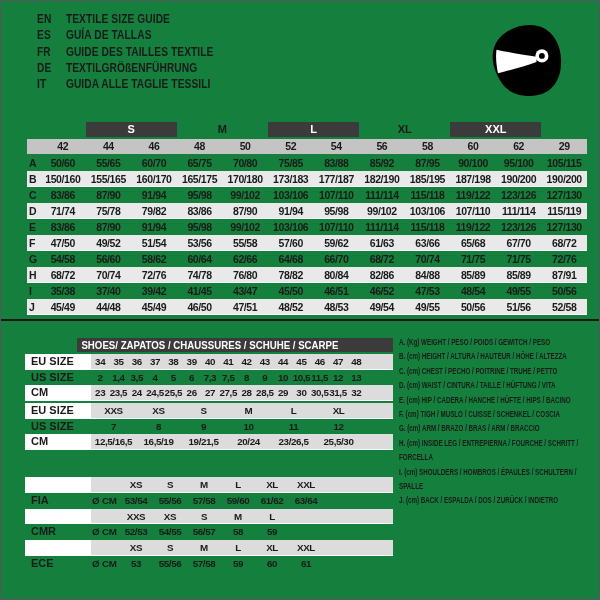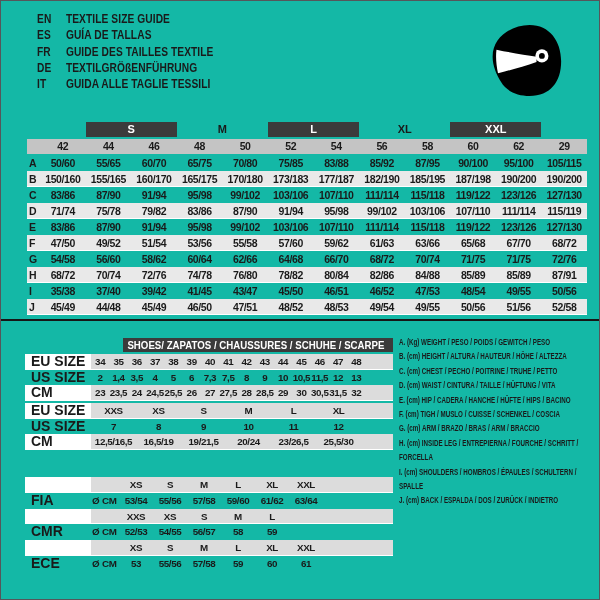--- a/index.html
+++ b/index.html
@@ -1,18 +1,18 @@
 <!DOCTYPE html>
 <html><head>
 <meta charset="utf-8">
 <style>
   html,body{margin:0;padding:0;background:#fff;}
   .page{
     position:relative;width:600px;height:600px;box-sizing:border-box;
-    background:#14b8a6;border:1px solid #55565a;overflow:hidden;
+    background:#15803d;border:1px solid #55565a;overflow:hidden;
     font-family:"Liberation Sans",sans-serif;font-weight:700;color:#1a1a1a;
     -webkit-font-smoothing:antialiased;
   }
   
   .lang-block{position:absolute;left:36px;top:10px;}
   .lang-inner{transform:scaleX(.85);transform-origin:0 0;width:320px;}
   .lang-row{display:grid;grid-template-columns:34px auto;line-height:16.3px;font-size:12px;letter-spacing:.1px;white-space:nowrap;}
   
   .helmet-icon{position:absolute;left:487px;top:15px;width:77px;height:89px;}
   
@@ -25,27 +25,27 @@
   .num-row .cell{line-height:15px;}
   .mrow{height:16px;}
   .mrow.shade{background:#e9e9e9;box-shadow:inset 0 -1px 0 #fff;}
   .cell{font-size:10.5px;text-align:center;line-height:16px;letter-spacing:-.4px;white-space:nowrap;}
   .letter{font-size:10.5px;line-height:16px;padding-left:2px;}
   
   .divider{position:absolute;left:0;top:318px;width:600px;height:2px;background:#161616;}
   
   .sub{position:absolute;left:24px;width:368px;}
   #shoes{top:337px;} #gloves{top:402px;} #helmet{top:476px;}
-  .bar{margin-left:98px;background:#3b3b3b;height:14px;display:flex;margin-bottom:2px;}
+  .bar{margin-left:52px;background:#3b3b3b;height:14px;display:flex;margin-bottom:2px;}
   .bar-text{color:#fff;font-size:11px;line-height:14px;padding-left:5px;white-space:nowrap;transform:scaleX(.88);transform-origin:0 0;}
   .srow{display:grid;grid-template-columns:66px repeat(15,18.3px) 1fr;height:15.6px;}
   .grow{display:grid;grid-template-columns:66px repeat(6,45px) 1fr;height:15.6px;}
   .hrow{display:grid;grid-template-columns:66px 28px repeat(6,34px) 1fr;height:15.8px;}
   .shade2{background:linear-gradient(to right,#fff 66px,#dcdcdc 66px);box-shadow:inset 0 -1px 0 #fff;}
-  .rlabel{font-size:14px;line-height:15.6px;padding-left:6px;letter-spacing:0;white-space:nowrap;}
+  .rlabel{font-size:11px;line-height:15.6px;padding-left:6px;letter-spacing:0;white-space:nowrap;}
   .sub .cell{font-size:9.8px;line-height:15.6px;letter-spacing:-.4px;}
   .sub .dia{text-align:left;padding-left:1px;letter-spacing:-.2px;}
   
   .legend{position:absolute;left:398px;top:334px;width:196px;}
   .legend-inner{width:300px;transform:scaleX(.655);transform-origin:0 0;}
   .legend-item{font-size:9.5px;line-height:14.4px;letter-spacing:0;}
 </style>
 </head>
 <body>
 

